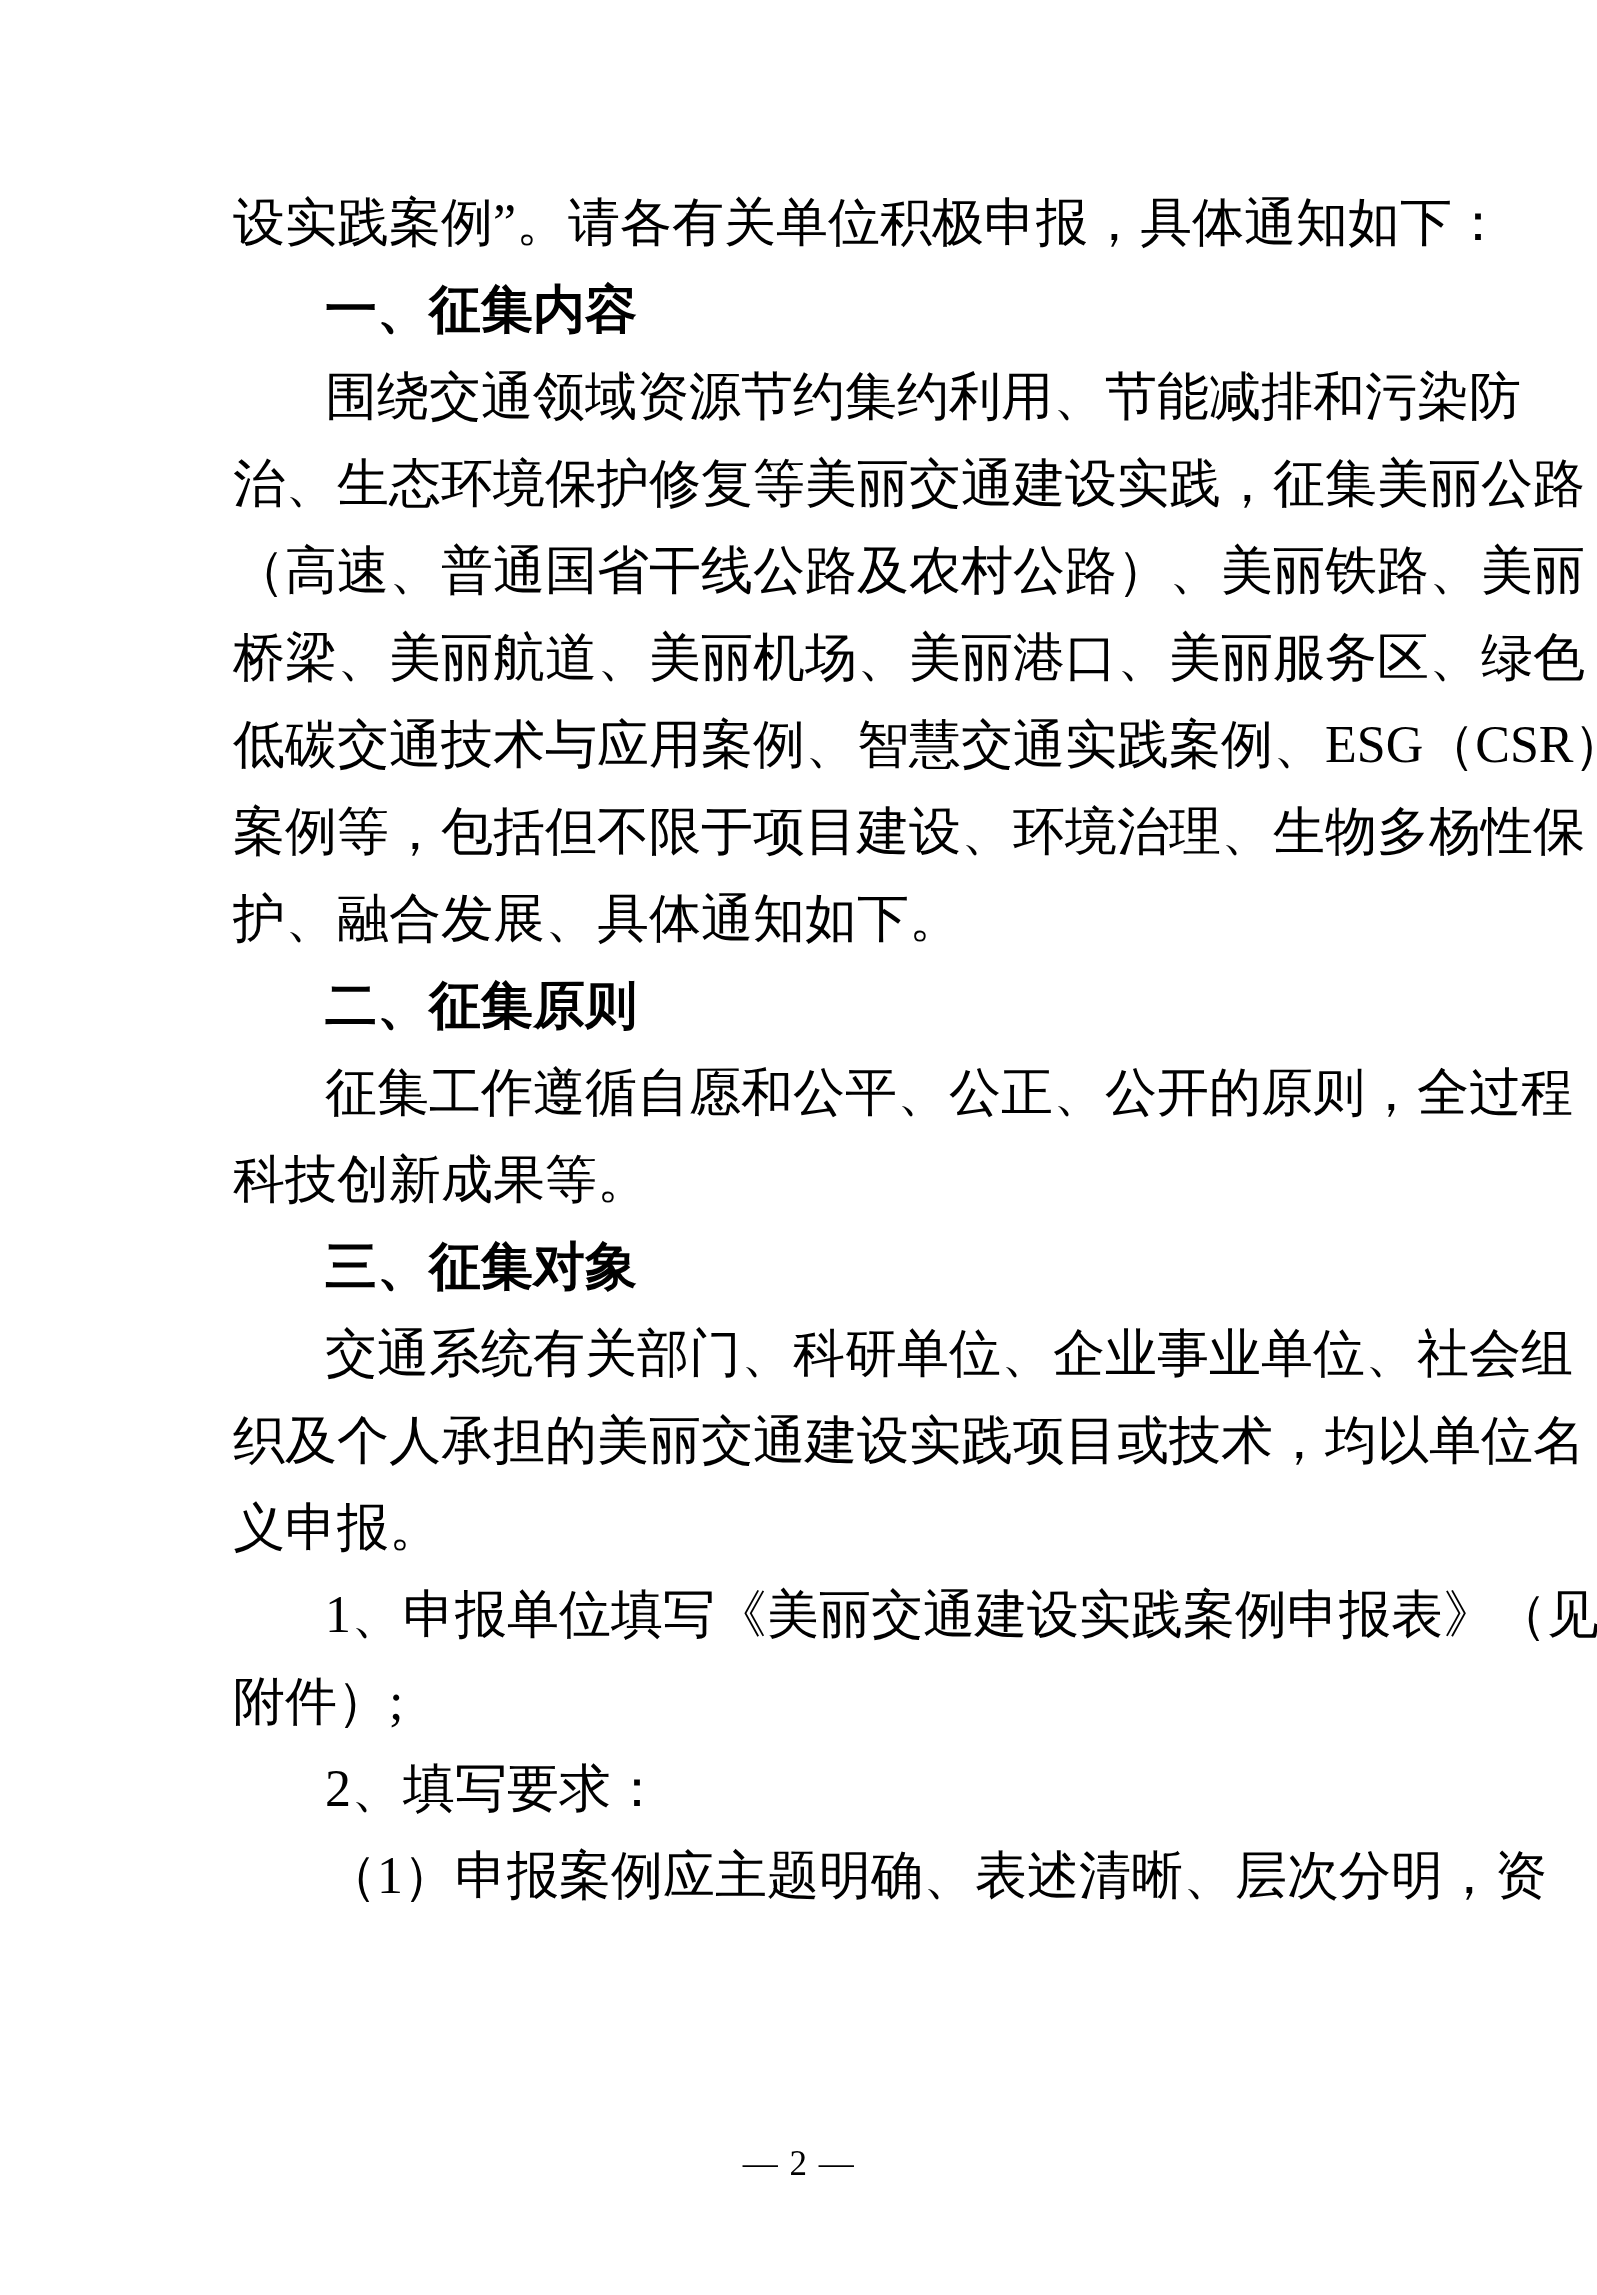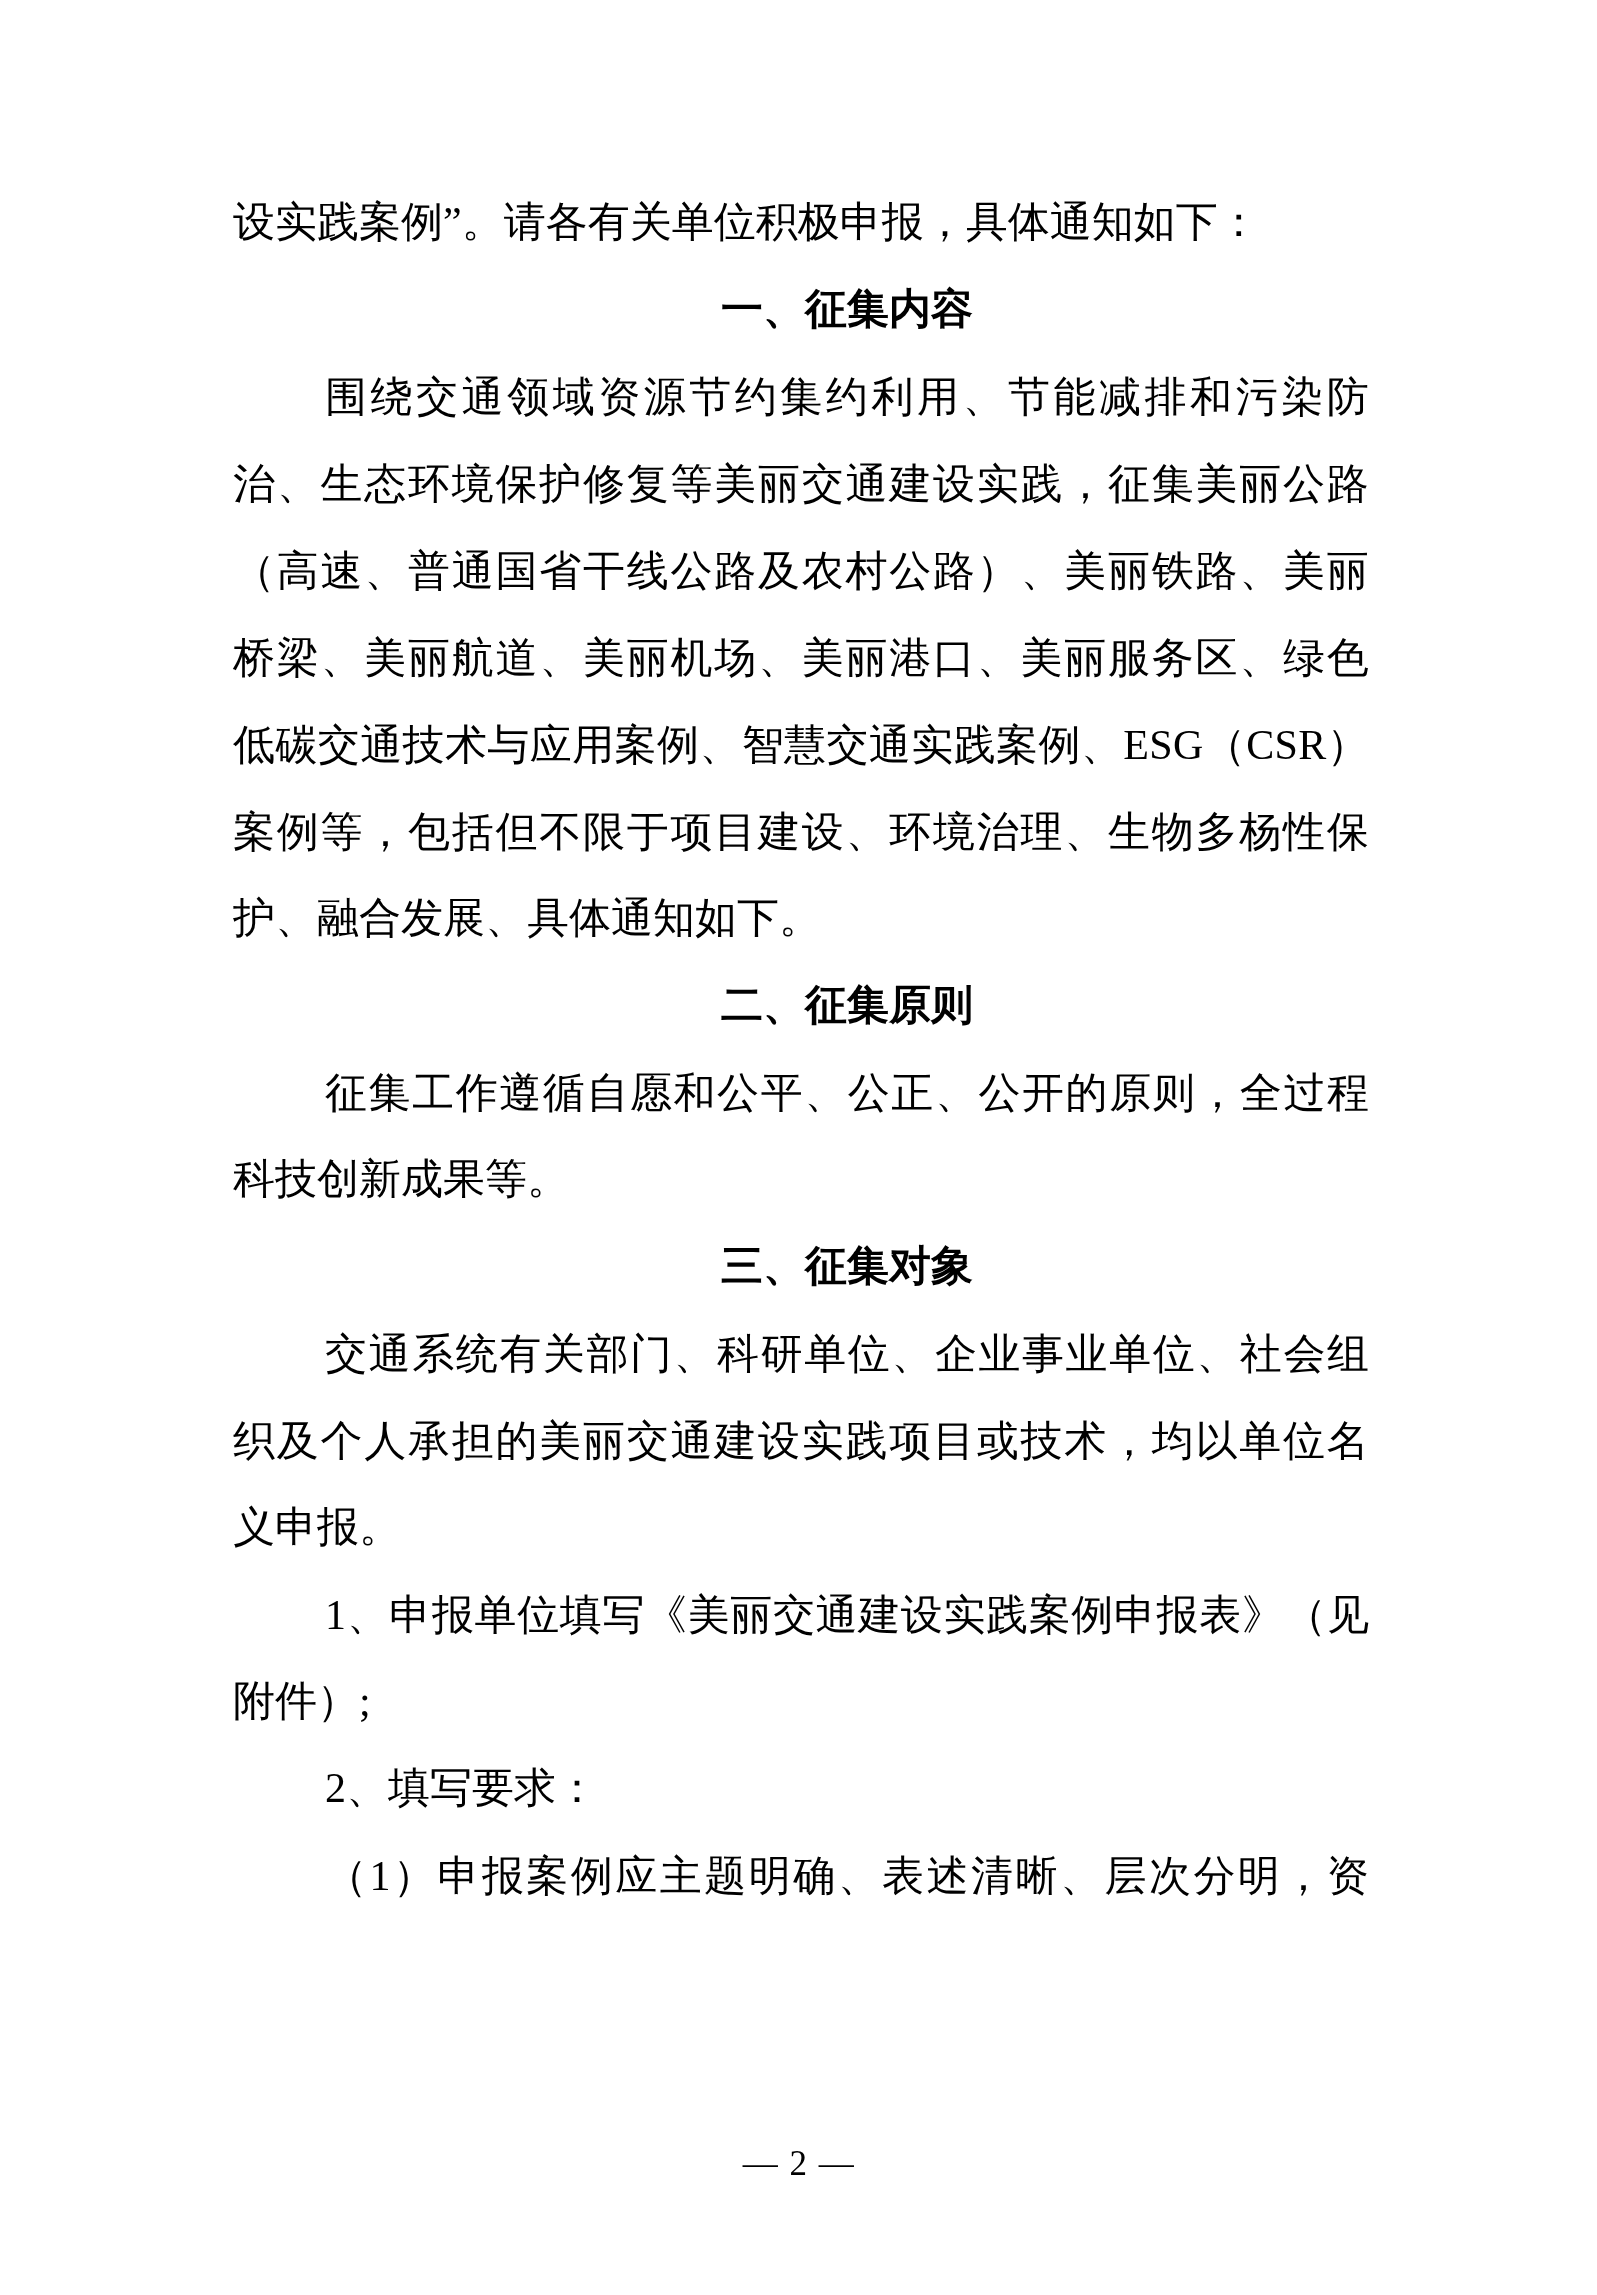--- a/index.html
+++ b/index.html
@@ -17,39 +17,38 @@
     color: #000000;
   }
   .doc-content {
     position: absolute;
     left: 233px;
     top: 179px;
     width: 1136px;
   }
   .line {
     height: 87px;
-    font-size: 42px;
+    font-size: 52px;
     color: #000000;
     white-space: nowrap;
     overflow: visible;
   }
   .line.plain {
     line-height: 87px;
   }
   .line.justify {
     display: flex;
     justify-content: space-between;
     align-items: center;
   }
   .line.indent {
     padding-left: 92px;
   }
   .line.heading {
     font-weight: bold;
-    text-align: center;
   }
   .page-number {
     position: absolute;
     top: 2143px;
     left: 0;
     width: 100%;
     text-align: center;
     font-size: 35px;
     line-height: 42px;
     color: #000000;

